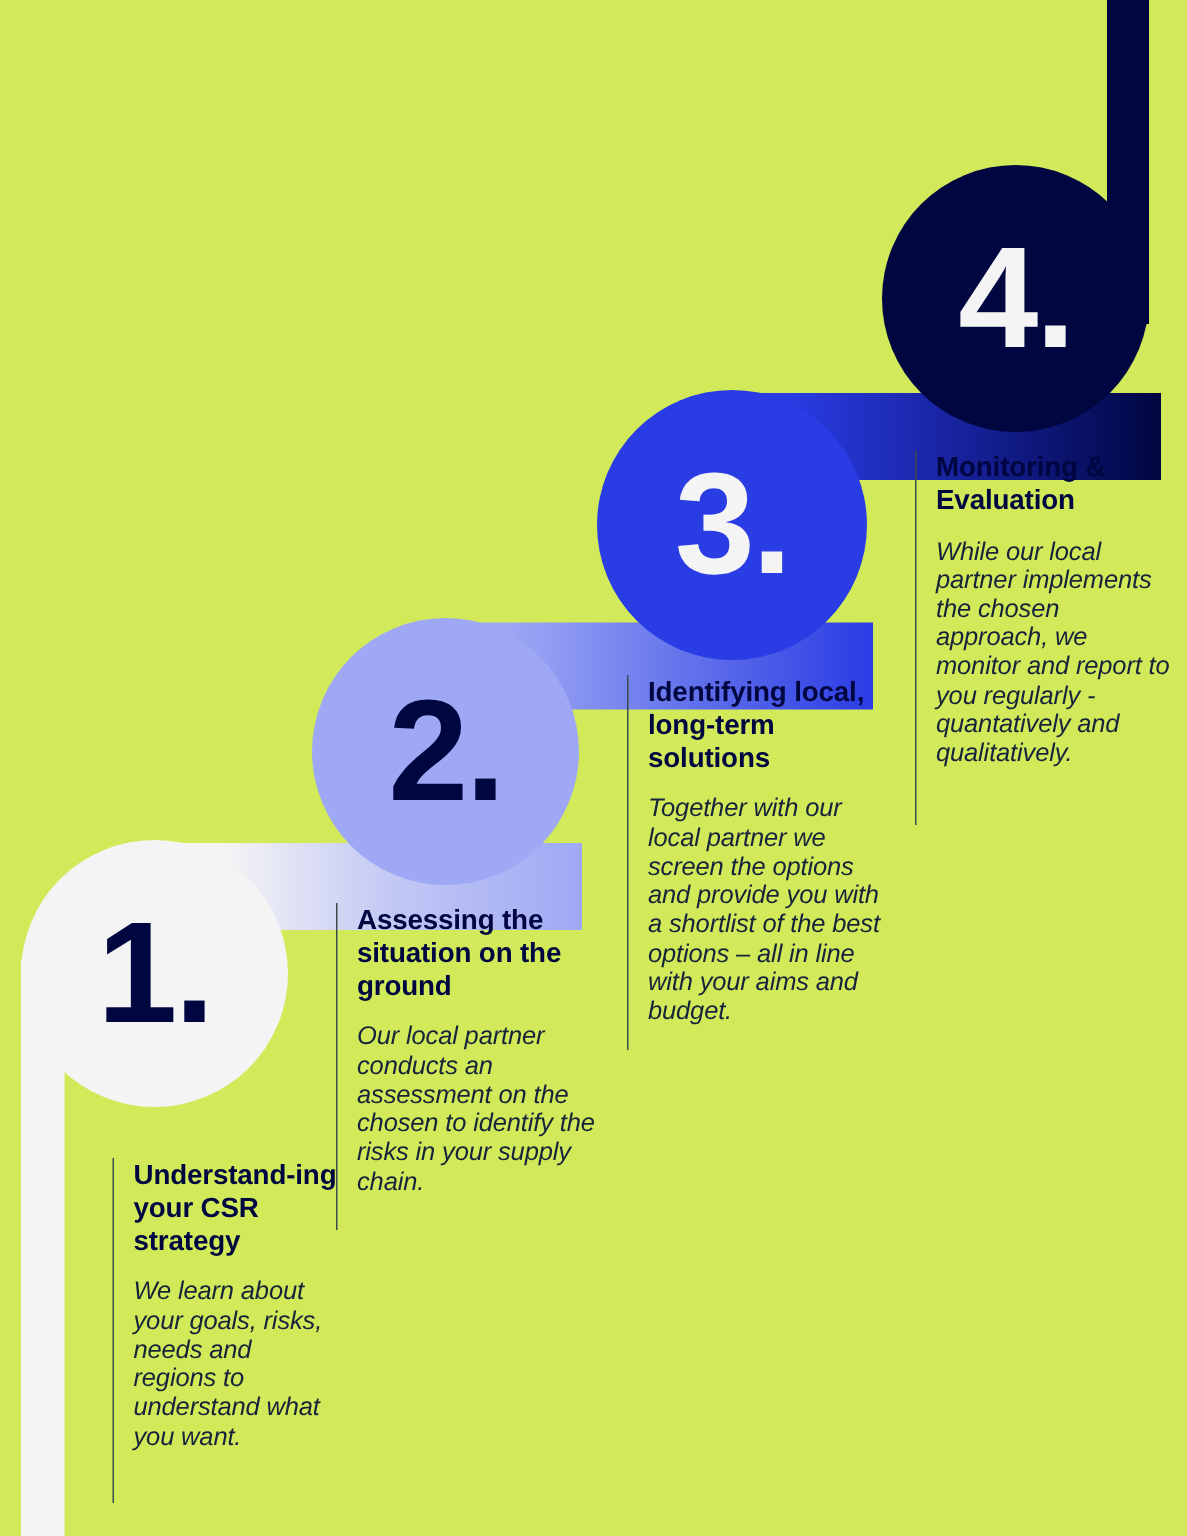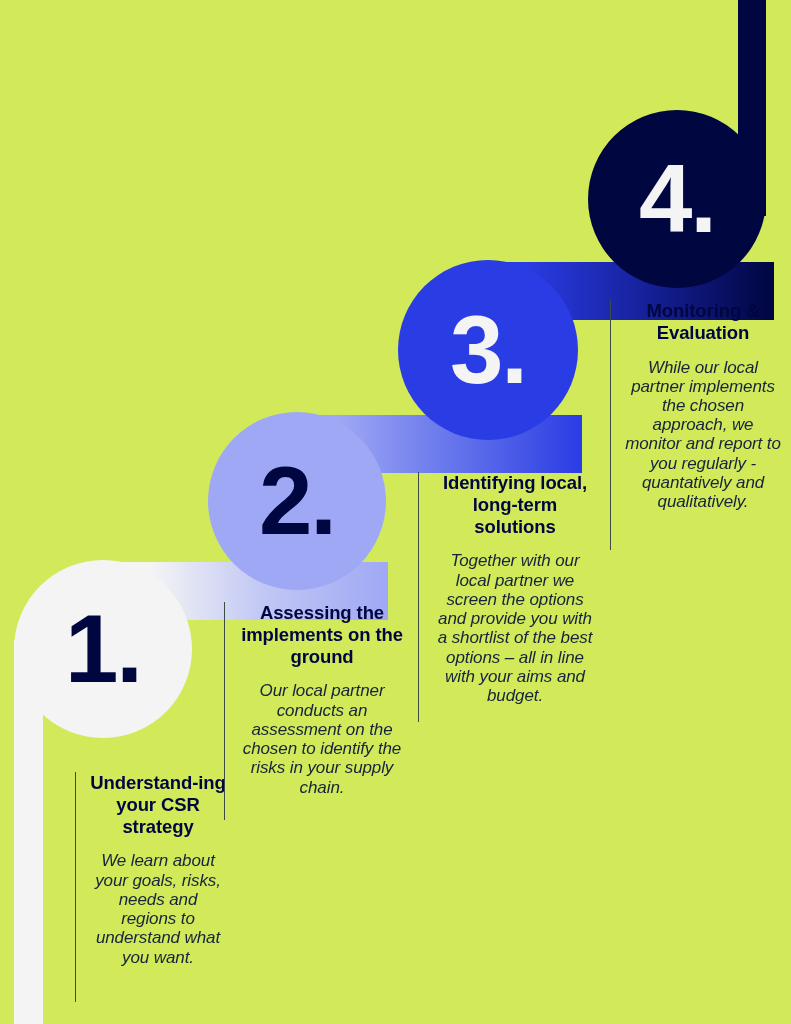--- a/index.html
+++ b/index.html
@@ -136,21 +136,20 @@
     height: 66px;
     background: #000640;
   }
 
   
   .step-text {
     position: absolute;
     box-sizing: border-box;
     border-left: 1.5px solid #3b4a4a;
     padding-left: 13px;
-    text-align: center;
   }
   .step-text h3 {
     margin: 0 0 14px 0;
     color: #000640;
     font-size: 18.5px;
     line-height: 1.18;
     font-weight: 700;
     letter-spacing: -0.1px;
   }
   .step-text p {
@@ -170,21 +169,21 @@
     height: 230px;
   }
   .text-2 {
     left: 224px;
     top: 602px;
     width: 182px;
     height: 218px;
   }
   .text-3 {
     left: 418px;
-    top: 472px;
+    top: 450px;
     width: 180px;
     height: 250px;
   }
   .text-4 {
     left: 610px;
     top: 300px;
     width: 172px;
     height: 250px;
   }
 </style>
@@ -222,21 +221,21 @@
     </div>
 
   </div>
 
   <div class="step-text text-1">
     <h3>Understand-ing your CSR strategy</h3>
     <p>We learn about your goals, risks, needs and regions to understand what you want.</p>
   </div>
 
   <div class="step-text text-2">
-    <h3>Assessing the implements on the ground</h3>
+    <h3>Assessing the situation on the ground</h3>
     <p>Our local partner conducts an assessment on the chosen to identify the risks in your supply chain.</p>
   </div>
 
   <div class="step-text text-3">
     <h3>Identifying local, long-term solutions</h3>
     <p>Together with our local partner we screen the options and provide you with a shortlist of the best options – all in line with your aims and budget.</p>
   </div>
 
   <div class="step-text text-4">
     <h3>Monitoring &amp; Evaluation</h3>

